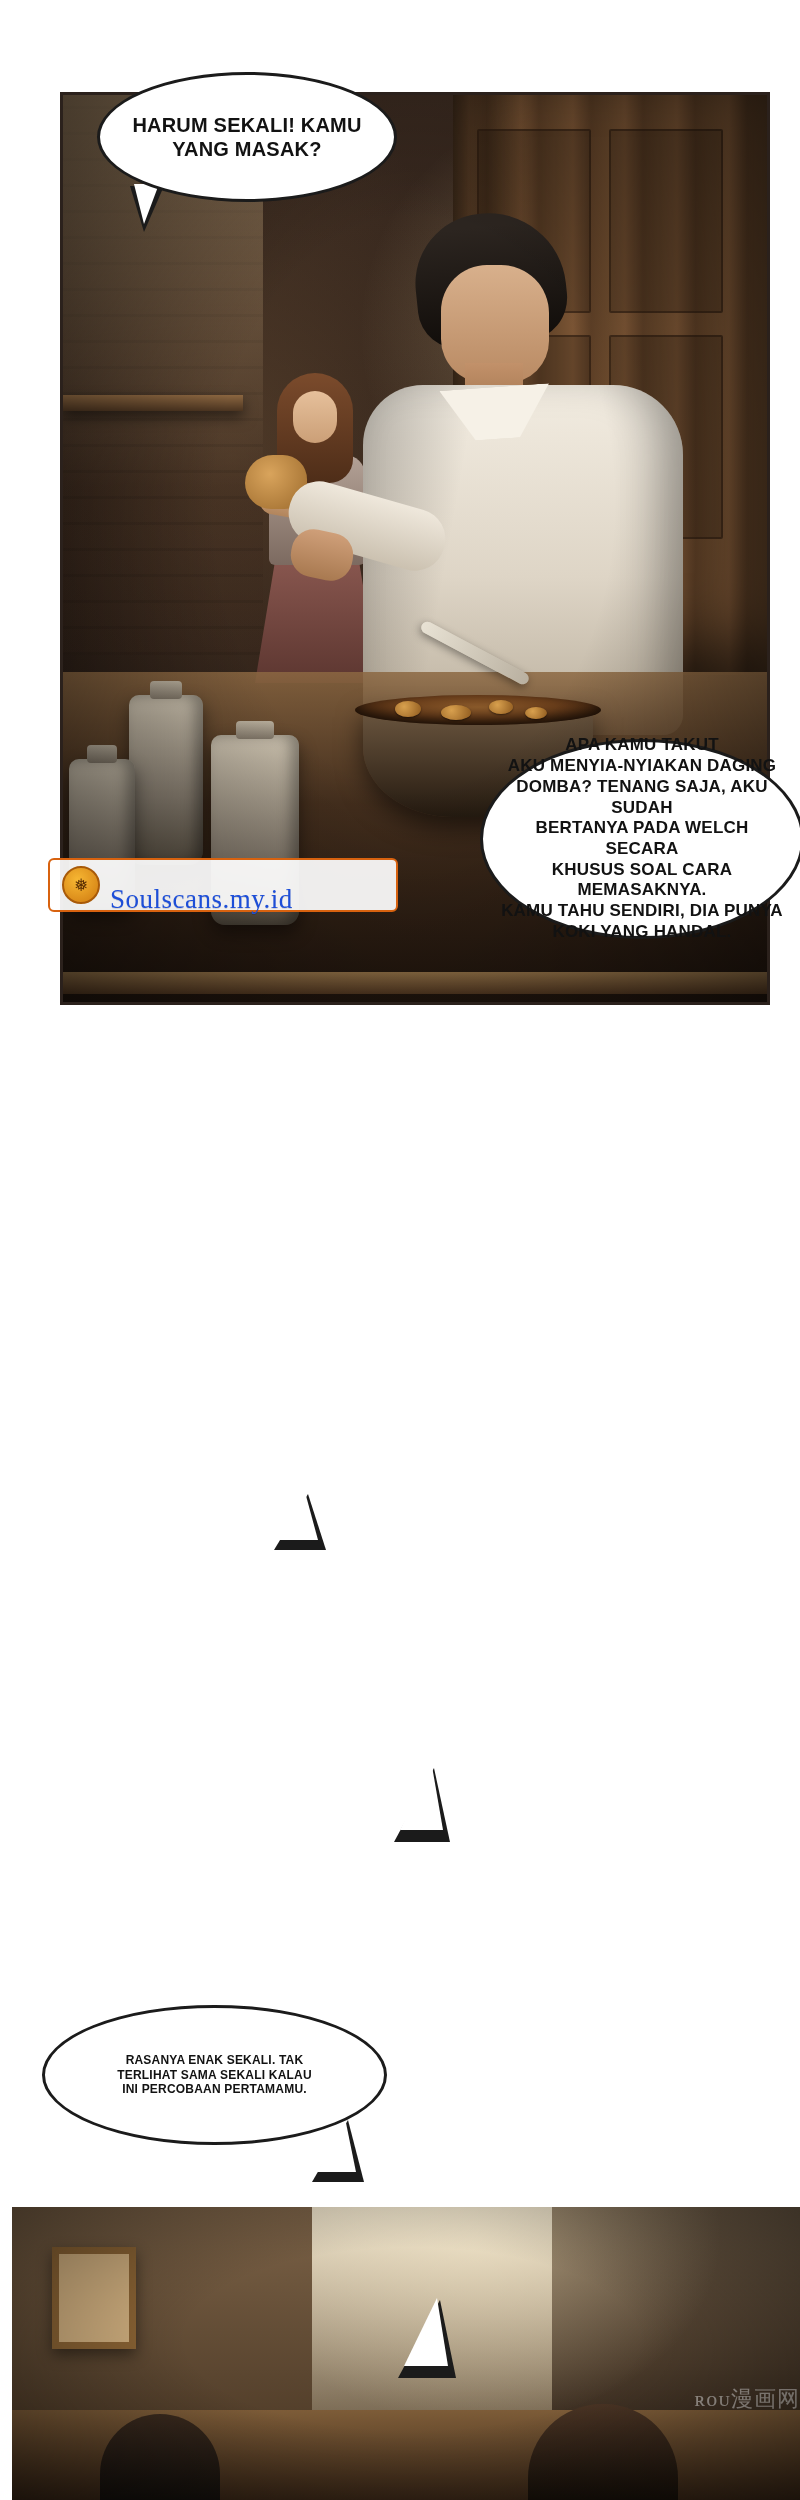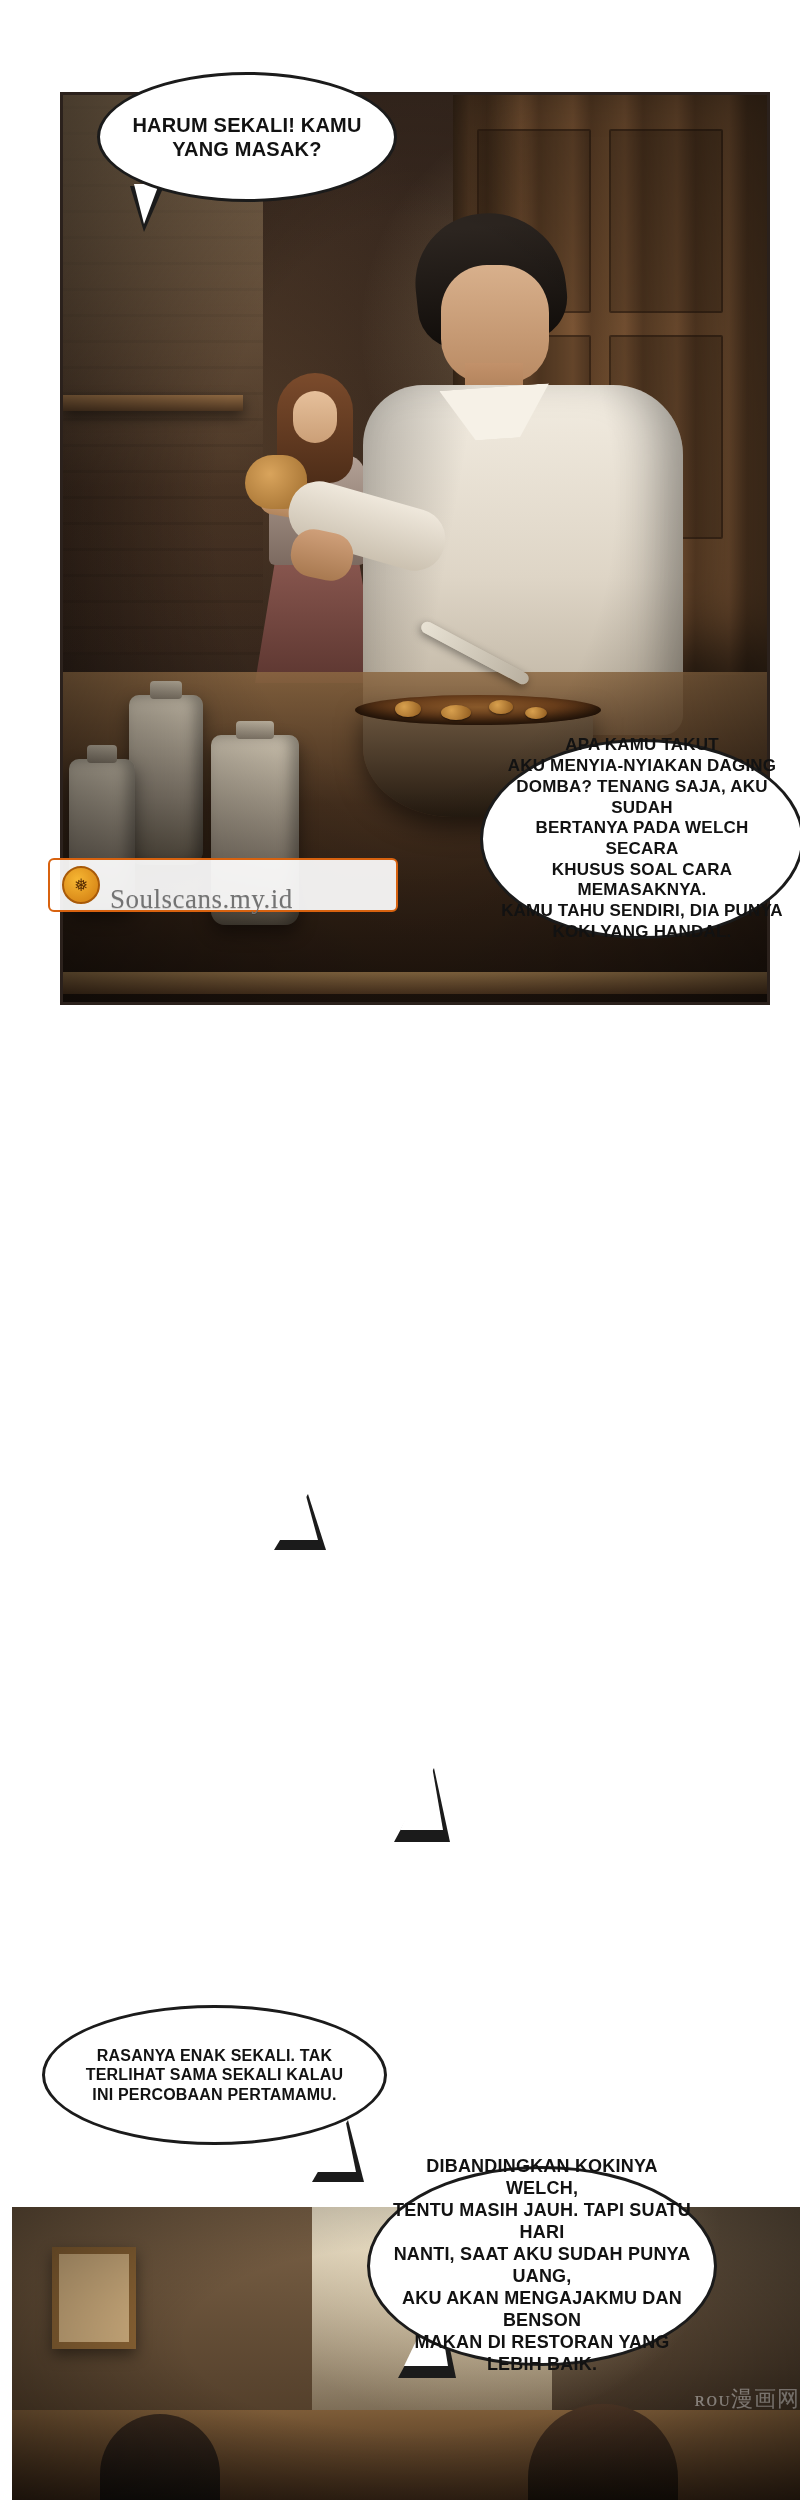--- a/index.html
+++ b/index.html
@@ -245,21 +245,21 @@
     background: radial-gradient(circle at 40% 35%, #f7b733, #cf7a10);
     border: 2px solid #a85a09;
     display: flex; align-items: center; justify-content: center;
     color: #5a2f04;
     font-size: 17px;
     flex: none;
   }
   .wm-text {
     font-family: "Liberation Serif", serif;
     font-size: 27px;
-    color: #737373;
+    color: #1d4ed8;
     letter-spacing: 0.5px;
     text-shadow: 0 1px 0 rgba(0,0,0,0.12);
     margin-top: 29px;
   }
 
   
   .panel4 {
     position: absolute;
     left: 0;
     top: 2207px;
@@ -403,21 +403,21 @@
   .tail-4i {
     left: 388px; top: 1766px;
     border-width: 0 11px 64px 32px;
     border-color: transparent transparent #ffffff transparent;
   }
 
   
   .bubble-5 {
     left: 30px; top: 2005px;
     width: 345px; height: 140px;
-    font-size: 16px;
+    font-size: 12px;
     text-align: center;
   }
   .tail-5 {
     left: 300px; top: 2120px;
     border-width: 0 16px 62px 36px;
     border-color: transparent transparent #1b1b1b transparent;
   }
   .tail-5i {
     left: 305px; top: 2118px;
     border-width: 0 11px 54px 28px;
@@ -539,22 +539,14 @@
   <div class="tail tail-5"></div>
   <div class="tail tail-5i"></div>
   <div class="bubble bubble-5">
     <span class="txt">RASANYA ENAK SEKALI. TAK
 TERLIHAT SAMA SEKALI KALAU
 INI PERCOBAAN PERTAMAMU.</span>
   </div>
 
   <div class="tail tail-6"></div>
   <div class="tail tail-6i"></div>
-  <div class="bubble bubble-6">
-    <span class="txt">DIBANDINGKAN KOKINYA WELCH,
-TENTU MASIH JAUH. TAPI SUATU HARI
-NANTI, SAAT AKU SUDAH PUNYA UANG,
-AKU AKAN MENGAJAKMU DAN BENSON
-MAKAN DI RESTORAN YANG
-LEBIH BAIK.</span>
-  </div>
 
 </div>
 
 </body></html>

